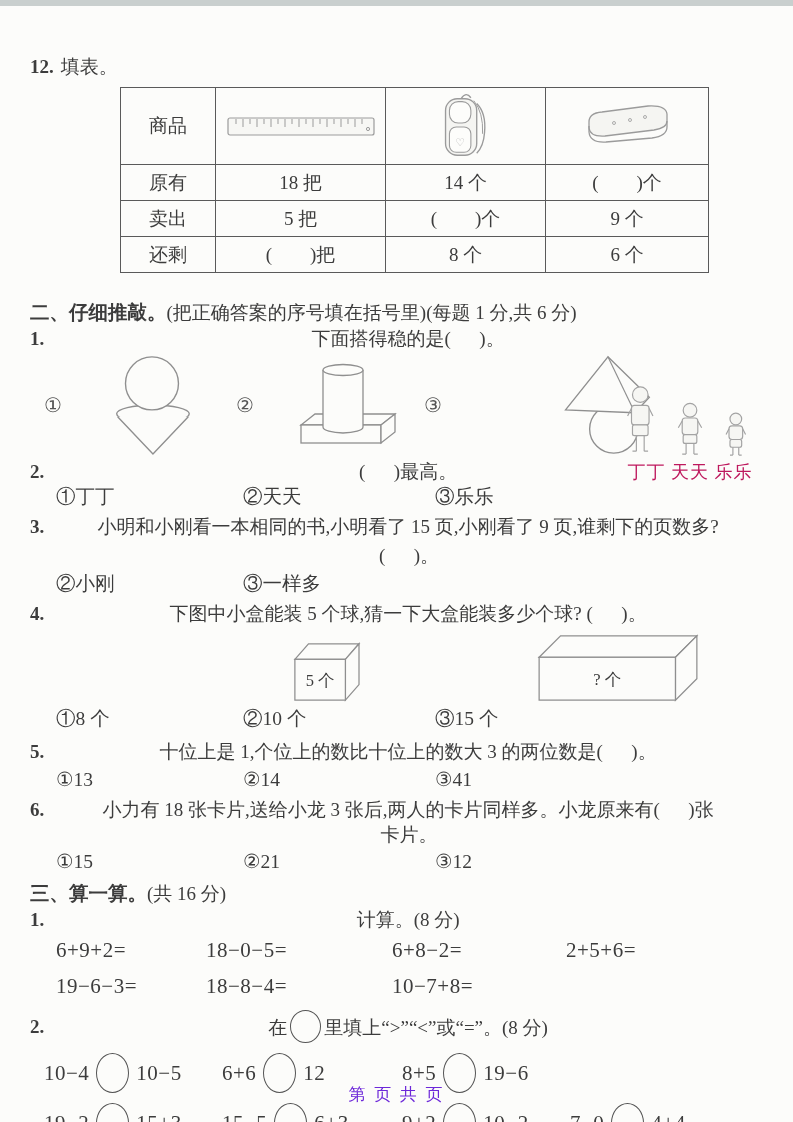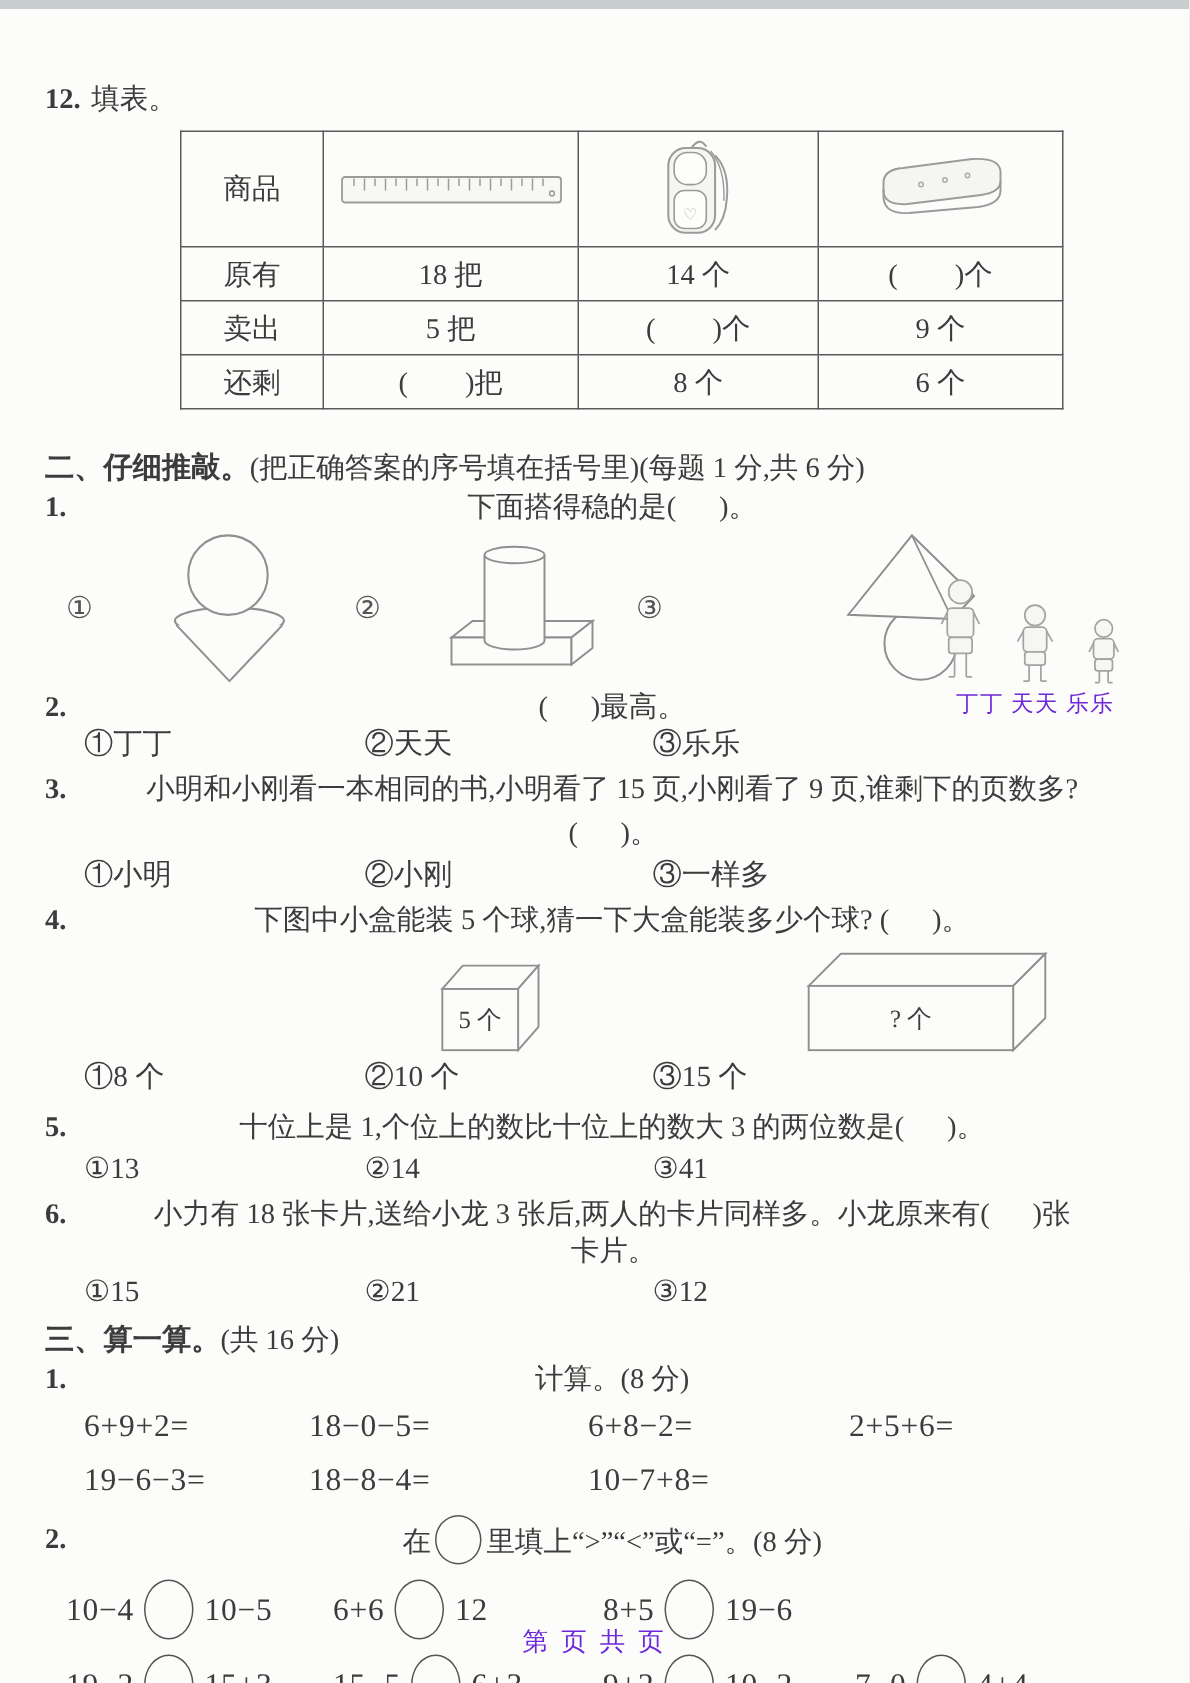--- a/index.html
+++ b/index.html
@@ -27,21 +27,21 @@
   .tr-head td{height:72px;}
   .tr-body td{height:35px;}
   
   .opts{display:grid;grid-template-columns:187px 192px auto;margin-left:26px;line-height:26px;font-size:19.5px;}
   
   .shapes{display:grid;grid-template-columns:192px 188px auto;margin-left:14px;align-items:center;height:108px;}
   .shape-cell{display:flex;align-items:center;gap:5px;}
   .shape-mark{font-size:20px;color:#555;}
   
   .kids{position:absolute;left:584px;top:332px;width:152px;text-align:center;}
-  .kids-caption{font-size:15px;letter-spacing:1px;color:#6d28d9;margin-top:2px;}
+  .kids-caption{font-size:18px;letter-spacing:1px;color:#be185d;margin-top:2px;}
   
   .boxes{display:flex;align-items:flex-end;gap:48px;margin:4px 0 2px 196px;justify-content:center;}
   
   .calc-row{display:grid;grid-template-columns:150px 186px 174px auto;margin:4px 0 8px 26px;font-size:21px;line-height:28px;letter-spacing:0.5px;}
   .cmp-rows{margin-left:14px;}
   .cmp-row{display:grid;grid-template-columns:178px 180px 168px auto;margin-top:10px;}
   .cmp{display:flex;align-items:center;font-size:21px;letter-spacing:0.5px;}
   .cmp-circle{display:inline-block;width:31px;height:38px;border:1.6px solid #555;border-radius:50%;margin:0 7px;flex:none;}
   .inline-circle{display:inline-block;width:29px;height:31px;border:1.6px solid #555;border-radius:50%;vertical-align:-9px;margin:0 3px;}
   .footer{position:absolute;bottom:16px;left:0;width:100%;text-align:center;font-size:17px;letter-spacing:2px;color:#6d28d9;font-family:"Liberation Sans","DejaVu Sans",sans-serif;}
@@ -190,21 +190,20 @@
     </div>
 
     <div class="qline" style="margin-top:4px;">
       <span class="qnum" data-bind="section2.q3.num">3.</span>
       <span class="qtext" data-bind="section2.q3.line1">小明和小刚看一本相同的书,小明看了 15 页,小刚看了 9 页,谁剩下的页数多?</span>
     </div>
     <div class="qline indent" style="margin-top:4px;">
       <span class="qtext" data-bind="section2.q3.line2">(      )。</span>
     </div>
     <div class="opts" style="margin-top:3px;">
-      <span data-bind="section2.q3.options.0">①小明</span>
       <span data-bind="section2.q3.options.1">②小刚</span>
       <span data-bind="section2.q3.options.2">③一样多</span>
     </div>
 
     <div class="qline" style="margin-top:4px;">
       <span class="qnum" data-bind="section2.q4.num">4.</span>
       <span class="qtext" data-bind="section2.q4.text">下图中小盒能装 5 个球,猜一下大盒能装多少个球? (      )。</span>
     </div>
     <div class="boxes">
       <svg viewBox="0 0 74 70" width="74" height="68">

